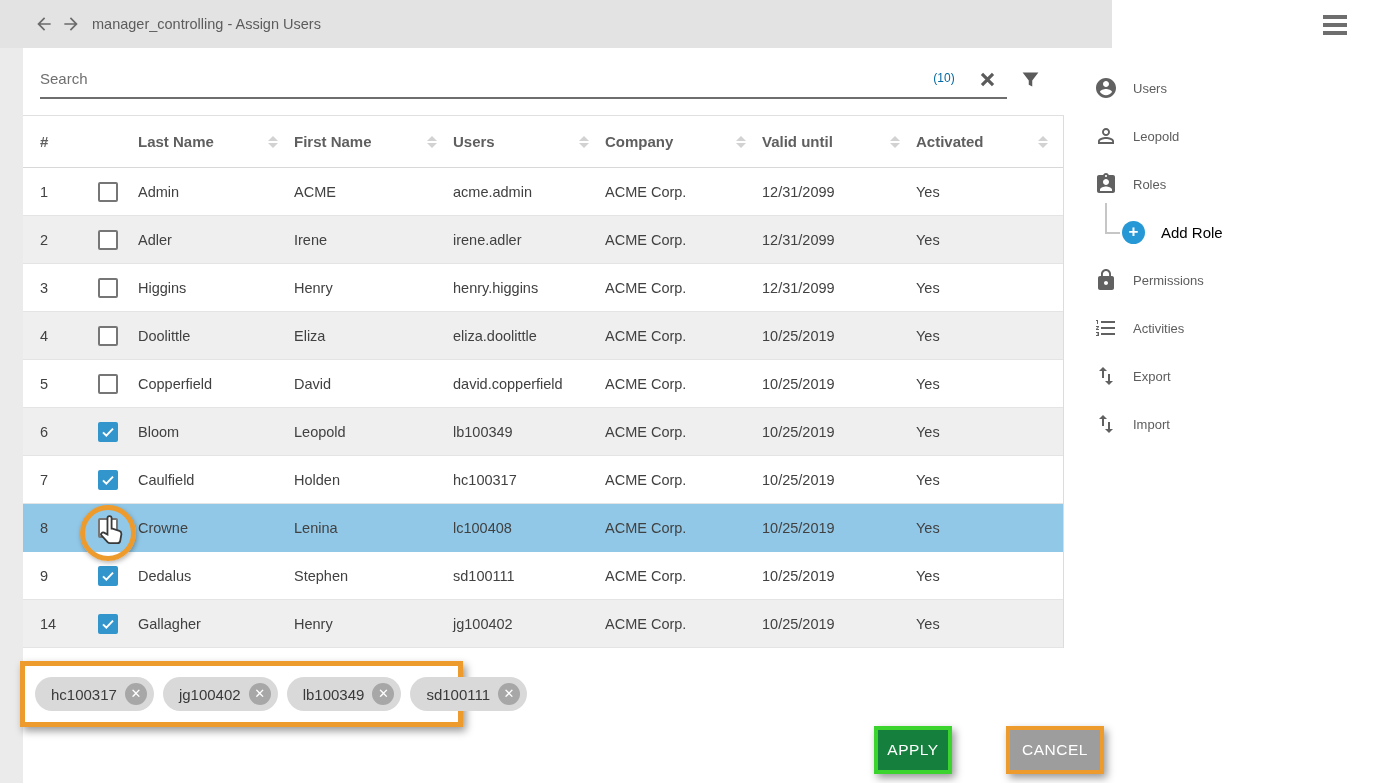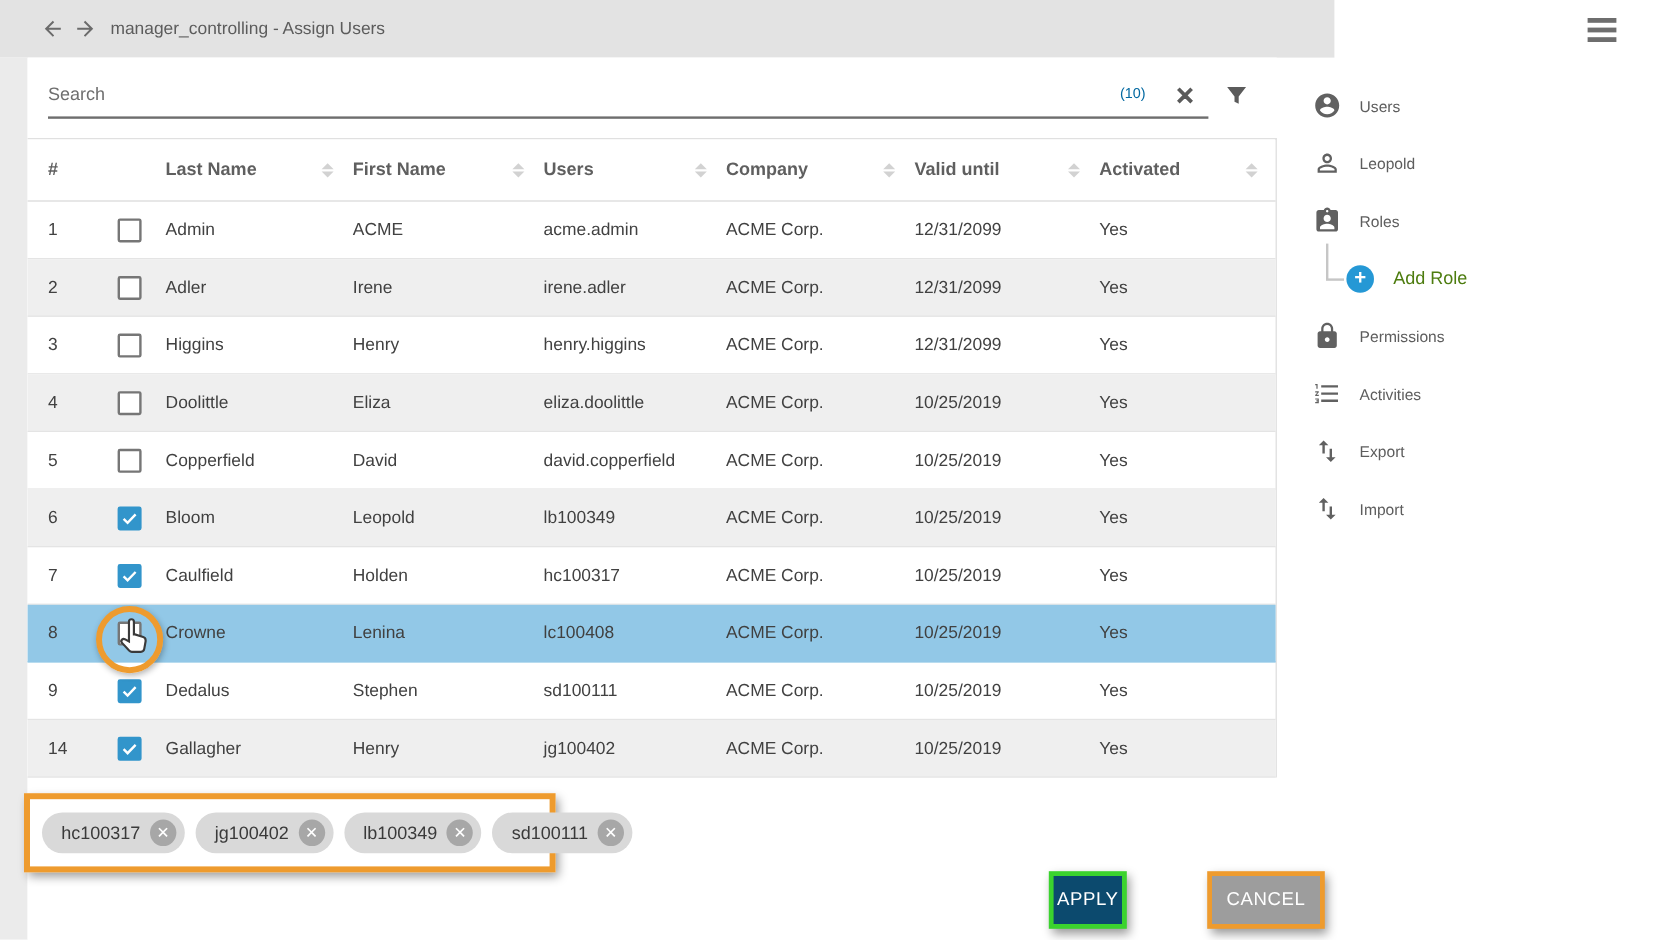--- a/index.html
+++ b/index.html
@@ -53,32 +53,32 @@
   .chip { height:34px; background:#d9d9d9; border-radius:17px; display:flex; align-items:center;
     padding:0 7px 0 16px; font-size:15px; color:#3a3a3a; }
   .chip-x { width:22px; height:22px; margin-left:8px; border-radius:50%; background:#a7a7a7; color:#ffffff;
     font-size:13px; line-height:22px; text-align:center; cursor:pointer; }
   
   .btn-wrap { position:absolute; top:726px; padding:4px; box-shadow:3px 4px 8px rgba(0,0,0,.4); }
   .btn-apply-wrap { left:874px; background:#3bd32e; }
   .btn-cancel-wrap { left:962px; background:#ee9b2e;margin-left:44px; }
   .btn { height:40px; border:none; color:#ffffff; font-size:15.5px; font-family:"Liberation Sans",sans-serif;
     letter-spacing:.5px; cursor:pointer; }
-  .btn-apply { width:57px; background:#0c4a6e; }
+  .btn-apply { width:70px; background:#15803d; }
   .btn-cancel { width:90px; background:#9d9d9d; }
   
   .side-item { position:absolute; left:1094px; display:flex; align-items:center; gap:15px; height:24px; cursor:pointer; }
   .side-item svg { width:24px; height:24px; fill:#616161; flex:0 0 auto; }
   .side-label { font-size:13px; color:#5d5d5d; white-space:nowrap; }
   .addrole-vline { position:absolute; left:1105px; top:203px; width:1.5px; height:30px; background:#c6c6c6; }
   .addrole-hline { position:absolute; left:1105px; top:232px; width:15px; height:1.5px; background:#c6c6c6; }
   .addrole { position:absolute; left:1122px; top:221px; display:flex; align-items:center; gap:16px; cursor:pointer; }
   .addrole-circle { width:23px; height:23px; border-radius:50%; background:#2598d5; color:#fff; font-size:17px;
     line-height:22px; text-align:center; font-weight:bold; }
-  .addrole-label { font-size:15px; color:#4d7c0f; }
+  .addrole-label { font-size:15px; color:#000000; }
 </style>
 </head>
 <body>
 
 <div class="topbar">
   <svg class="nav-arrow nav-back" viewBox="0 0 24 24">
       <path d="M20 11H7.83l5.59-5.59L12 4l-8 8 8 8 1.41-1.41L7.83 13H20v-2z"></path>
     </svg>
   <svg class="nav-arrow nav-fwd" viewBox="0 0 24 24">
       <path d="M12 4l-1.41 1.41L16.17 11H4v2h12.17l-5.58 5.59L12 20l8-8z"></path>

